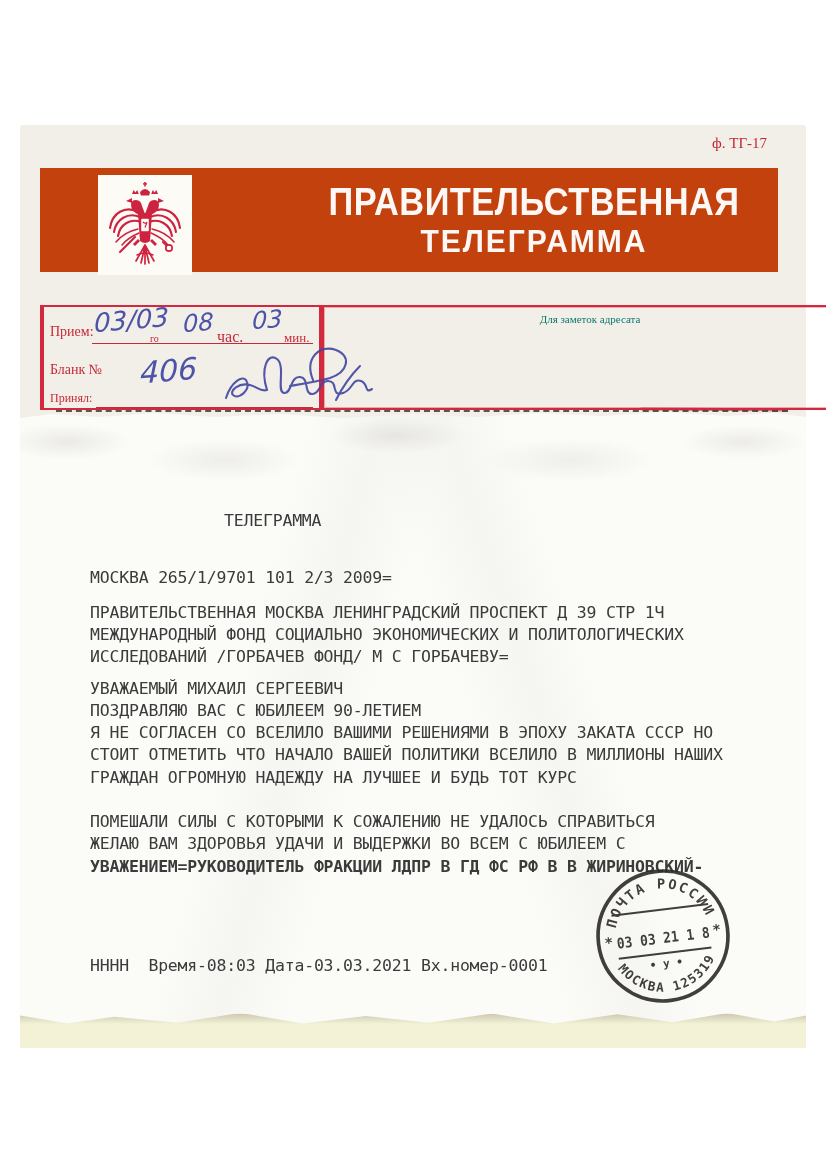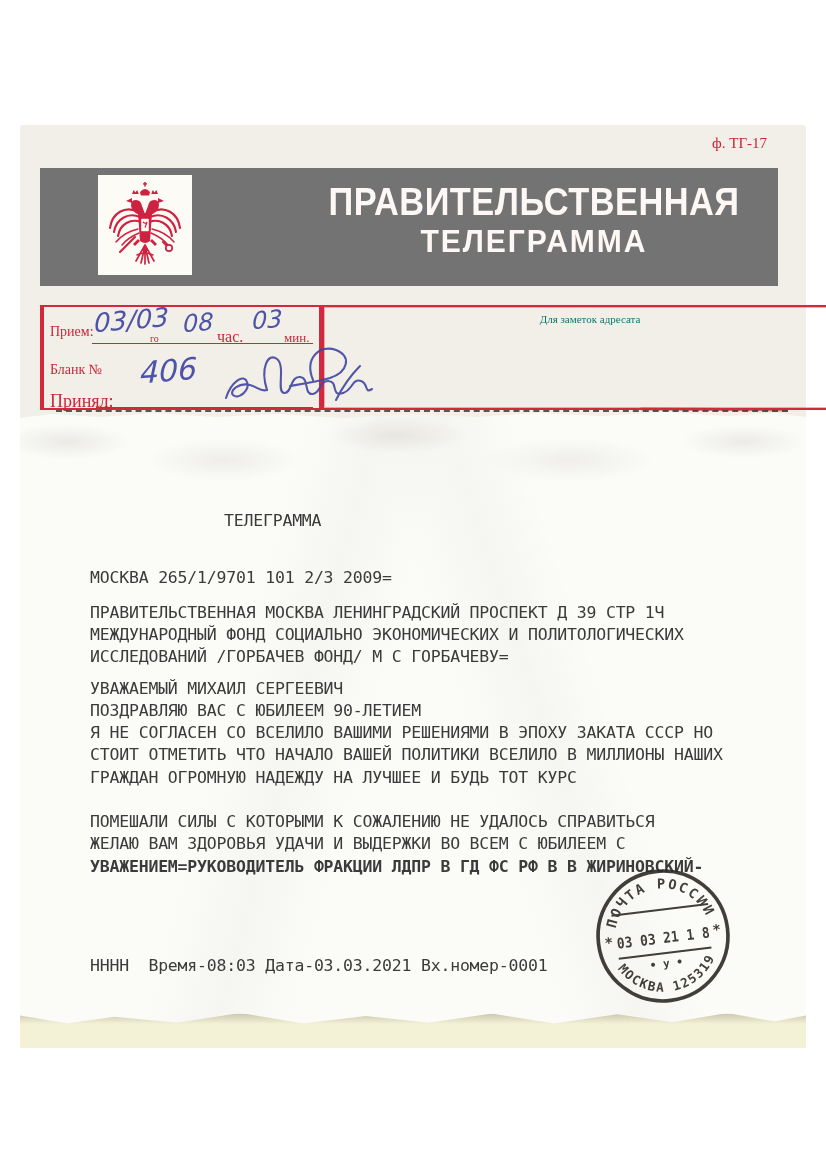--- a/index.html
+++ b/index.html
@@ -26,21 +26,21 @@
        linear-gradient(105deg,transparent 30%,rgba(140,135,122,.05) 38%,transparent 46%),
        linear-gradient(72deg,transparent 55%,rgba(140,135,122,.05) 63%,transparent 70%);}
   .torn-red-edge{position:absolute;left:640px;top:408px;width:148px;height:3px;background:#d3293e;
          opacity:.65;transform:rotate(.4deg);border-radius:2px;z-index:5;}
   .dashed-sep{position:absolute;left:56px;top:410px;width:732px;height:0;
          border-top:2.5px dashed #3d3c38;opacity:.85;z-index:6;}
 
   
   .form-code{position:absolute;left:712px;top:135px;width:90px;font-family:"Liberation Serif",serif;
          font-size:15px;color:#c22736;z-index:3;}
-  .banner{position:absolute;left:40px;top:168px;width:738px;height:118px;background:#737373;z-index:3;}
+  .banner{position:absolute;left:40px;top:168px;width:738px;height:104px;background:#c2410c;z-index:3;}
   .emblem-panel{position:absolute;left:58px;top:7px;width:94px;height:100px;background:#fdfbf6;}
   .emblem-panel svg{position:absolute;left:4px;top:5px;}
   .banner-titles{position:absolute;left:248px;top:0;width:492px;height:114px;text-align:center;color:#fdf8f5;}
   .banner-title1{margin-top:13px;font-size:37px;font-weight:bold;letter-spacing:.5px;
          transform:scaleX(.93) scaleY(1.05);transform-origin:center;}
   .banner-title2{margin-top:1px;font-size:31px;font-weight:bold;letter-spacing:2px;
          transform:scaleX(.97);transform-origin:center;}
 
   
   .boxes-row{position:absolute;left:40px;top:305px;width:818px;height:105px;display:flex;z-index:3;}
@@ -132,21 +132,21 @@
       <span class="red-label" style="left:6px;top:17px;font-size:14px;">Прием:</span>
       <span class="u-line" style="left:48px;top:36px;width:221px;"></span>
       <span class="hw" style="left:50px;top:-2px;font-size:26px;">03/03</span>
       <span class="red-label" style="left:106px;top:26px;font-size:10px;">го</span>
       <span class="hw" style="left:139px;top:2px;font-size:24px;">08</span>
       <span class="red-label" style="left:173px;top:21px;font-size:16px;">час.</span>
       <span class="hw" style="left:208px;top:-1px;font-size:24px;">03</span>
       <span class="red-label" style="left:240px;top:23px;font-size:13px;">мин.</span>
       <span class="red-label" style="left:6px;top:55px;font-size:14px;">Бланк №</span>
       <span class="hw" style="left:96px;top:46px;font-size:30px;">406</span>
-      <span class="red-label" style="left:6px;top:84px;font-size:18px;">Принял:</span>
+      <span class="red-label" style="left:6px;top:84px;font-size:12px;">Принял:</span>
       <span class="u-line" style="left:52px;top:100px;width:217px;"></span>
     </div>
     <div class="notes-box">
       <div class="notes-title">Для заметок адресата</div>
     </div>
   </div>
 
   <svg class="signature-svg" width="160" height="78" viewBox="0 0 160 78">
     <g fill="none" stroke="#4046a3" stroke-width="2.1" stroke-linecap="round" opacity=".9">
       <path d="M8,62 C13,46 26,37 29,46 C32,54 21,64 15,59 C11,55 21,46 32,49 C40,51 42,56 49,54"></path>

